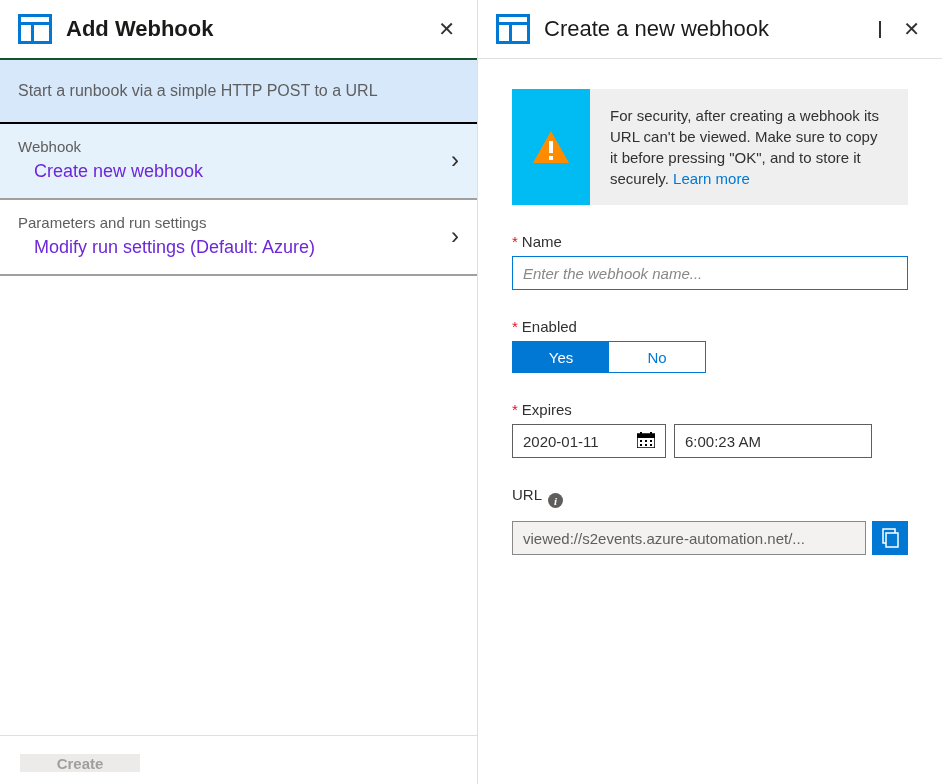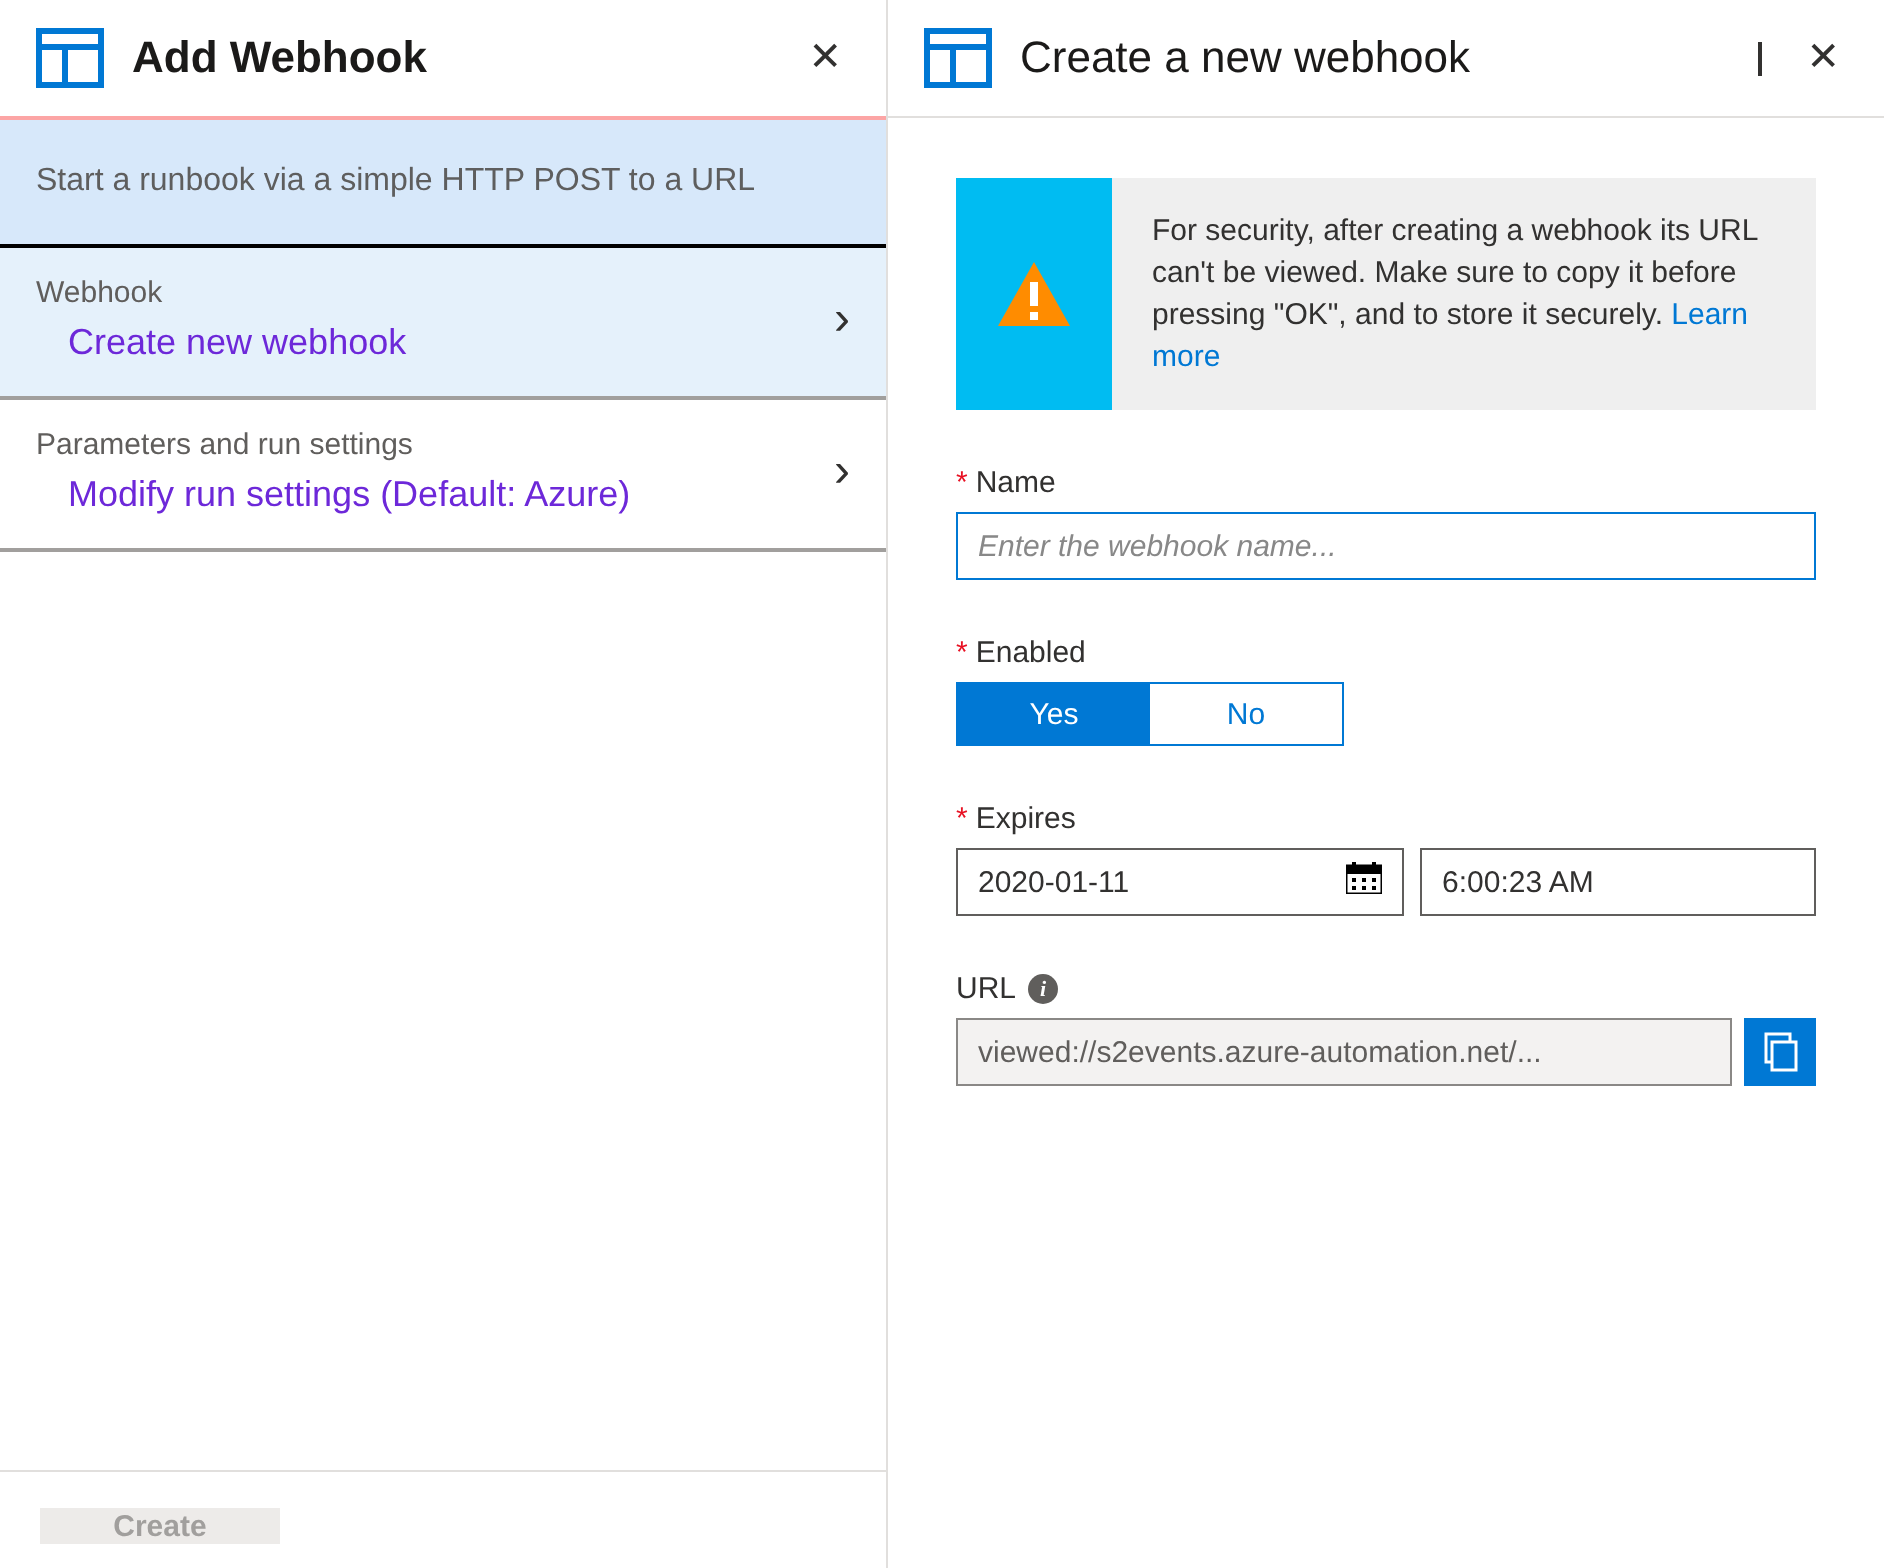--- a/index.html
+++ b/index.html
@@ -26,21 +26,21 @@
       flex: 1;
     }
     .pane-header {
       display: flex;
       align-items: center;
       padding: 14px 18px 14px 18px;
       border-bottom: 1px solid #e1dfdd;
       gap: 14px;
     }
     .pane-header.narrow {
-      border-bottom: 2px solid #fca5a5;
+      border-bottom: 2px solid #14532d;
     }
     .header-icon svg { display: block; }
     .pane-title {
       font-size: 22px;
       font-weight: 600;
       flex: 1;
       color: #1b1a19;
     }
     .pane-title.thin {
       font-weight: 400;
@@ -178,21 +178,21 @@
     .input-box {
       height: 34px;
       border: 1px solid #605e5c;
       display: flex;
       align-items: center;
       padding: 0 10px;
       font-size: 15px;
       color: #323130;
       background: #fff;
     }
-    .date-box { width: 224px; justify-content: space-between; }
+    .date-box { width: 154px; justify-content: space-between; }
     .time-box { width: 198px; }
 
     .url-label-row {
       display: flex;
       align-items: center;
       gap: 6px;
       margin-bottom: 6px;
     }
     .info-circle {
       width: 15px; height: 15px;
@@ -345,21 +345,21 @@
           </span>
         </div>
         <div class="input-box time-box">
           <span>6:00:23 AM</span>
         </div>
       </div>
     </div>
 
     <div class="form-group">
       <div class="url-label-row">
-        <span class="form-label" style="margin-bottom:0">URL</span>
+        <span class="form-label" style="margin-bottom:12px">URL</span>
         <span class="info-circle">i</span>
       </div>
       <div class="url-row">
         <div class="input-box url-box">
           <span>viewed://s2events.azure-automation.net/...</span>
         </div>
         <button class="copy-btn">
           <svg width="20" height="20" viewBox="0 0 20 20">
             <rect x="3" y="1" width="12" height="14" fill="none" stroke="#fff" stroke-width="1.5"></rect>
             <rect x="6" y="5" width="12" height="14" fill="#0078d4" stroke="#fff" stroke-width="1.5"></rect>

